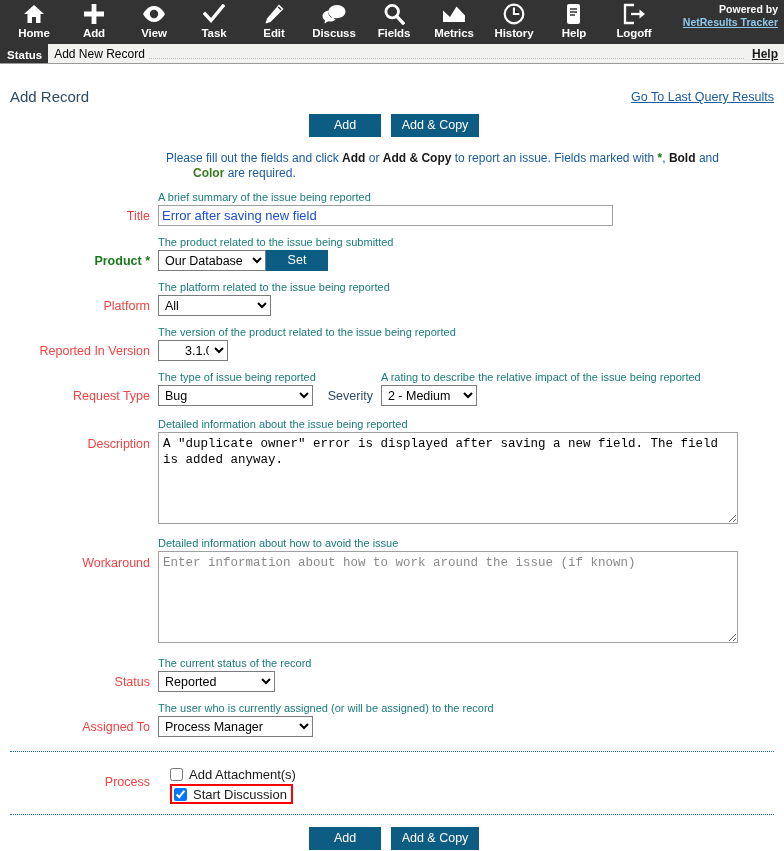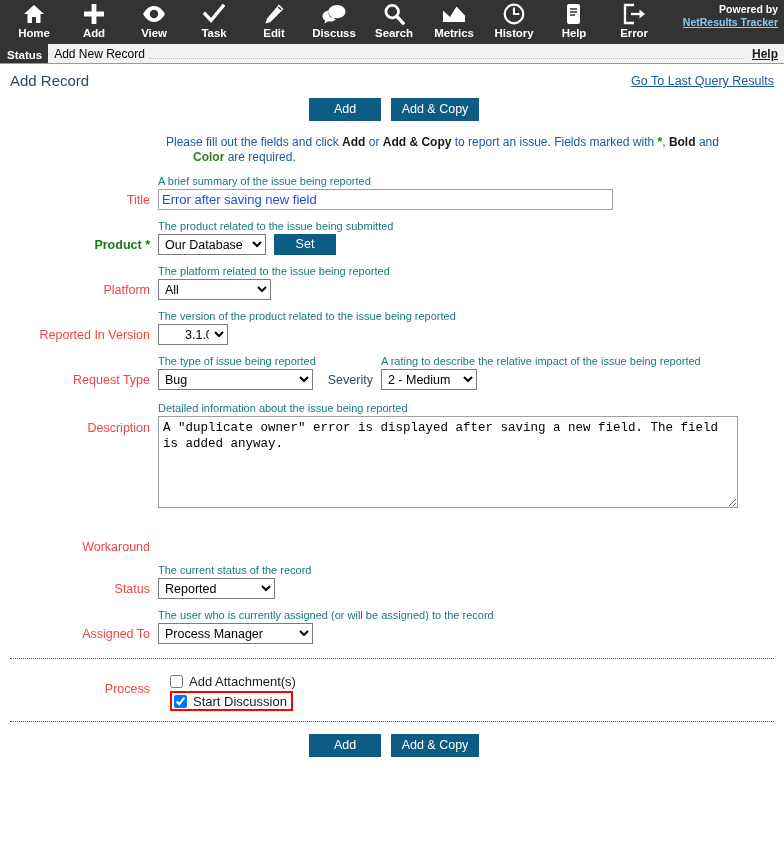--- a/index.html
+++ b/index.html
@@ -117,20 +117,21 @@
     font-size: 12px;
     font-weight: bold;
     color: #1a1a1a;
     text-decoration: underline;
   }
 
   
   #page-head {
     position: relative;
     height: 34px;
+    margin-top: 16px;
   }
   #page-title {
     position: absolute;
     left: 10px; top: 8px;
     font-size: 15px;
     color: #2e4a66;
   }
   #last-query-link {
     position: absolute;
     right: 10px; top: 10px;
@@ -195,21 +196,20 @@
   .row-body { flex: 1; }
   .hint {
     font-size: 11px;
     color: #1a7a7a;
     line-height: 14px;
     padding-bottom: 1px;
   }
   .field-line {
     display: flex;
     align-items: center;
-    gap: 8px;
   }
 
   input.txt {
     font-family: "Liberation Sans", sans-serif;
     font-size: 13px;
     color: #1d4ed8;
     border: 1px solid #a0a0a0;
     background: #ffffff;
     padding: 2px 3px;
     height: 21px;
@@ -338,21 +338,21 @@
     <span class="nav-label">Discuss</span>
   </a>
 
   <a class="nav-item">
     <span class="nav-icon">
       <svg width="22" height="22" viewBox="0 0 22 22">
         <circle cx="9.2" cy="8.6" r="6.3" fill="none" stroke="#fff" stroke-width="2.8"></circle>
         <path stroke="#fff" stroke-width="3.4" stroke-linecap="square" d="M13.8 13.4 L20 20"></path>
       </svg>
     </span>
-    <span class="nav-label">Search</span>
+    <span class="nav-label">Fields</span>
   </a>
 
   <a class="nav-item">
     <span class="nav-icon">
       <svg width="24" height="20" viewBox="0 0 24 20">
         <path fill="#fff" d="M1 18 L1 6.5 L8 13 L14.5 2.5 L23 11.5 L23 18 Z"></path>
       </svg>
     </span>
     <span class="nav-label">Metrics</span>
   </a>
@@ -378,21 +378,21 @@
   </a>
 
   <a class="nav-item">
     <span class="nav-icon">
       <svg width="24" height="22" viewBox="0 0 24 22">
         <path fill="none" stroke="#fff" stroke-width="2.3" d="M12 2 H3 V20 H12"></path>
         <path stroke="#fff" stroke-width="2.3" d="M9 11 H21"></path>
         <path fill="#fff" d="M17.5 6.4 L23 11 L17.5 15.6 Z"></path>
       </svg>
     </span>
-    <span class="nav-label">Error</span>
+    <span class="nav-label">Logoff</span>
   </a>
 
   <div id="powered-by">
     <span class="pb-text">Powered by</span>
     <span class="pb-link">NetResults Tracker</span>
   </div>
 </div>
 
 <div id="status-bar">
   <div id="status-tab">Status</div>
@@ -485,20 +485,24 @@
 <div class="form-row" style="align-items:flex-start; padding-top:11px;">
   <div class="row-label" style="padding-top:20px; padding-bottom:0;">Description</div>
   <div class="row-body">
     <div class="hint">Detailed information about the issue being reported</div>
     <textarea id="description-input" class="ta" style="">A "duplicate owner" error is displayed after saving a new field. The field is added anyway.</textarea>
   </div>
 </div>
 
 <div class="form-row" style="align-items:flex-start; padding-top:8px;">
   <div class="row-label" style="padding-top:20px; padding-bottom:0;">Workaround</div>
+  <div class="row-body">
+    <div class="hint">Detailed information about how to avoid the issue</div>
+    <textarea id="workaround-input" class="ta" placeholder="Enter information about how to work around the issue (if known)" style=""></textarea>
+  </div>
 </div>
 
 <div class="form-row">
   <div class="row-label">Status</div>
   <div class="row-body">
     <div class="hint">The current status of the record</div>
     <select class="sel" style="width:117px;">
       <option>Reported</option>
     </select>
   </div>

